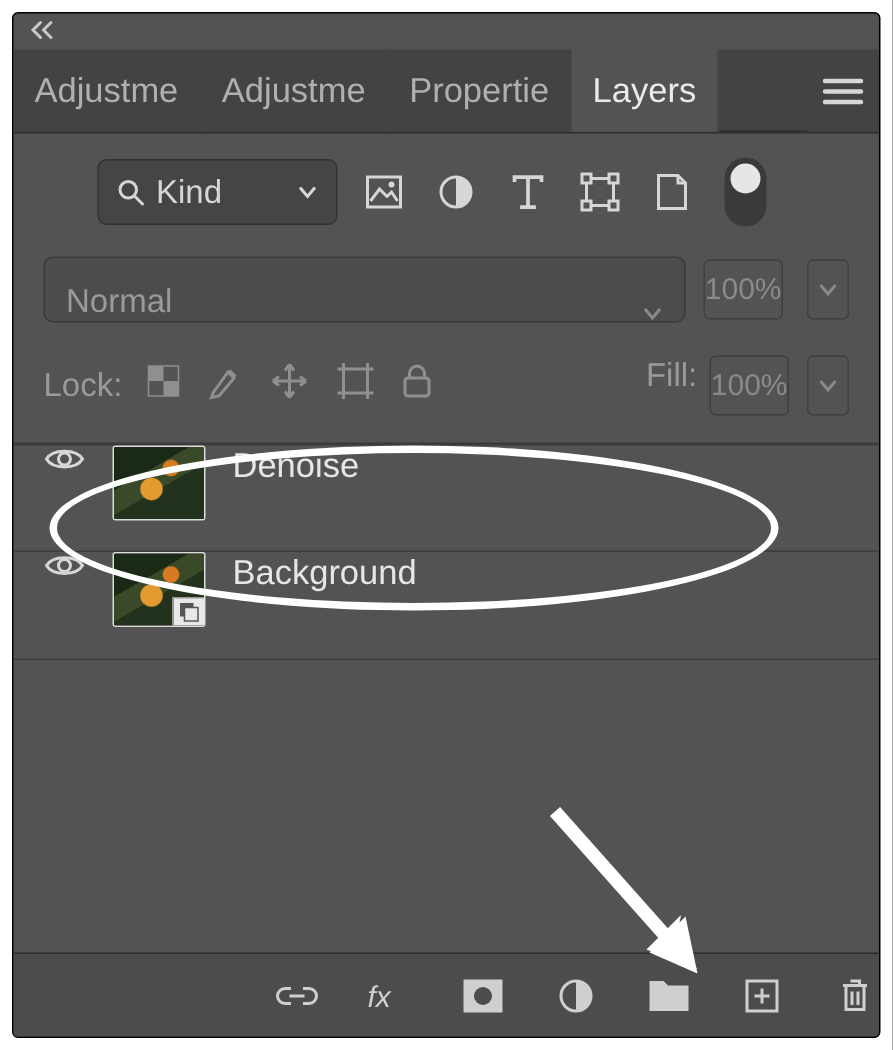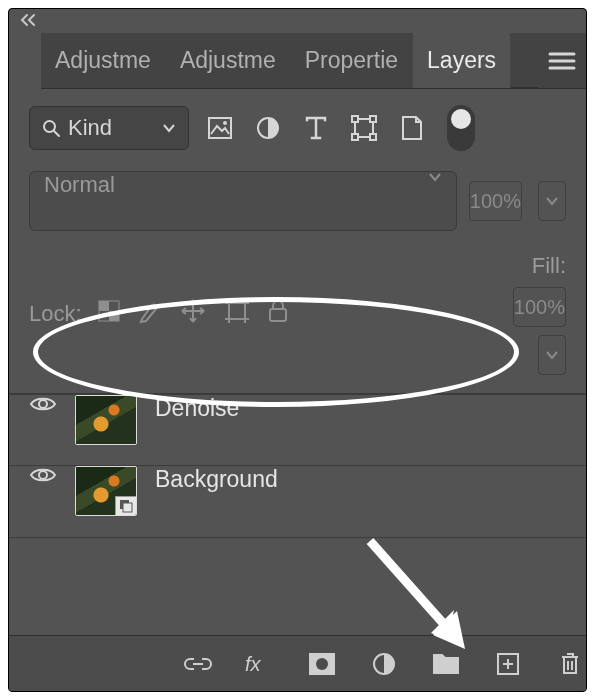--- a/index.html
+++ b/index.html
@@ -4,62 +4,63 @@
 <style>
   * { box-sizing: border-box; margin: 0; padding: 0; font-family: -apple-system, BlinkMacSystemFont, "Segoe UI", Arial, sans-serif; }
   body { background: #fff; width: 595px; height: 700px; position: relative; }
   .panel {
     position: absolute; left: 8px; top: 8px; width: 579px; height: 684px;
     background: #535353; border: 1px solid #000; border-radius: 4px;
     color: #d6d6d6; overflow: hidden;
   }
   .collapse-row { height: 24px; padding: 4px 10px; }
   .collapse-row svg { display:block; }
-  .tab-row { display: flex; align-items: center; height: 56px; border-bottom: 1px solid #2e2e2e; margin-left: 32px; }
+  .tab-row { display: flex; align-items: center; height: 56px; border-bottom: 1px solid #2e2e2e; }
   .tab {
     padding: 0 14px; height: 100%; display:flex; align-items:center;
     font-size: 23px; color: #b0b0b0; cursor: pointer;
     border-right: 1px solid #454545;
   }
   .tab.active { background: #535353; color: #eaeaea; position:relative; }
   .tab.active::before {
     content:""; position:absolute; left:0; right:0; top:-1px; height:1px; background:#535353;
   }
   .tab-row .tabs { display:flex; height:100%; background:#434343; flex:0 0 auto; }
   .tab-row .spacer { flex:1; background:#434343; height:100%; border-bottom:1px solid #2e2e2e;}
   .menu-btn { width:48px; display:flex; align-items:center; justify-content:center; height:100%; background:#434343;}
   .filter-row {
     display:flex; align-items:center; gap:14px; padding: 16px 20px 10px 20px;
   }
   .kind-select {
     display:flex; align-items:center; background:#454545; border:1px solid #323232;
     border-radius:6px; height:44px; padding:0 12px; gap:8px; color:#d6d6d6; font-size:22px;
     min-width: 160px;
+    margin-left: 36px;
   }
   .kind-select .chev { margin-left:auto; }
   .icon-btn { width:34px; height:34px; display:flex; align-items:center; justify-content:center; color:#d6d6d6; }
   .toggle-pill {
     width:28px; height:46px; background:#3a3a3a; border-radius:14px; position:relative; margin-left:4px;
   }
   .toggle-pill::after {
     content:""; position:absolute; top:4px; left:4px; width:20px; height:20px; border-radius:50%; background:#e6e6e6;
   }
   .blend-row { display:flex; align-items:center; gap:12px; padding: 10px 20px 8px 20px; color:#9a9a9a; font-size:22px;}
   .blend-select {
-    flex:1; display:flex; align-items:flex-start; background:#4c4c4c; border:1px solid #3a3a3a;
-    border-radius:6px; height:60px; padding:0 14px;
+    flex:1; display:flex; align-items:flex-end; background:#4c4c4c; border:1px solid #3a3a3a;
+    border-radius:6px; height:44px; padding:0 14px;
   }
   .blend-select .chev{ margin-left:auto;}
   .pct-box {
     display:flex; align-items:center; height:40px; border:1px solid #3f3f3f; border-radius:4px; padding:0 0; color:#8a8a8a; font-size:20px;
   }
   .pct-chev { width:28px; height:40px; border:1px solid #3f3f3f; border-radius:4px; display:flex; align-items:center; justify-content:center; margin-left:4px;}
   .lock-row { display:flex; align-items:center; gap:16px; padding: 14px 20px 18px 20px; color:#9a9a9a; font-size:22px;}
   .lock-row .lock-icons { display:flex; gap:18px; align-items:center;}
-  .lock-row .fill-group{ margin-left:auto; display:flex; align-items:flex-end; gap:8px;flex-direction:column;}
+  .lock-row .fill-group{ margin-left:auto; display:flex; align-items:flex-start; gap:8px;}
   .layers-area { border-top:1px solid #3a3a3a; padding: 0; position:relative; }
   .layer-row {
     display:flex; align-items:flex-start; height:72px; border-bottom:1px solid #3c3c3c; padding:0 10px 0 20px; gap:18px;
     font-size:23px; color:#e6e6e6;
   }
   .layer-row:first-child{ border-top:1px solid #3c3c3c; }
   .eye { width:28px; display:flex; justify-content:center; }
   .thumb {
     width:62px; height:50px; border:1px solid #dcdcdc; border-radius:2px; background:#2a2a2a; position:relative; overflow:hidden;
   }

